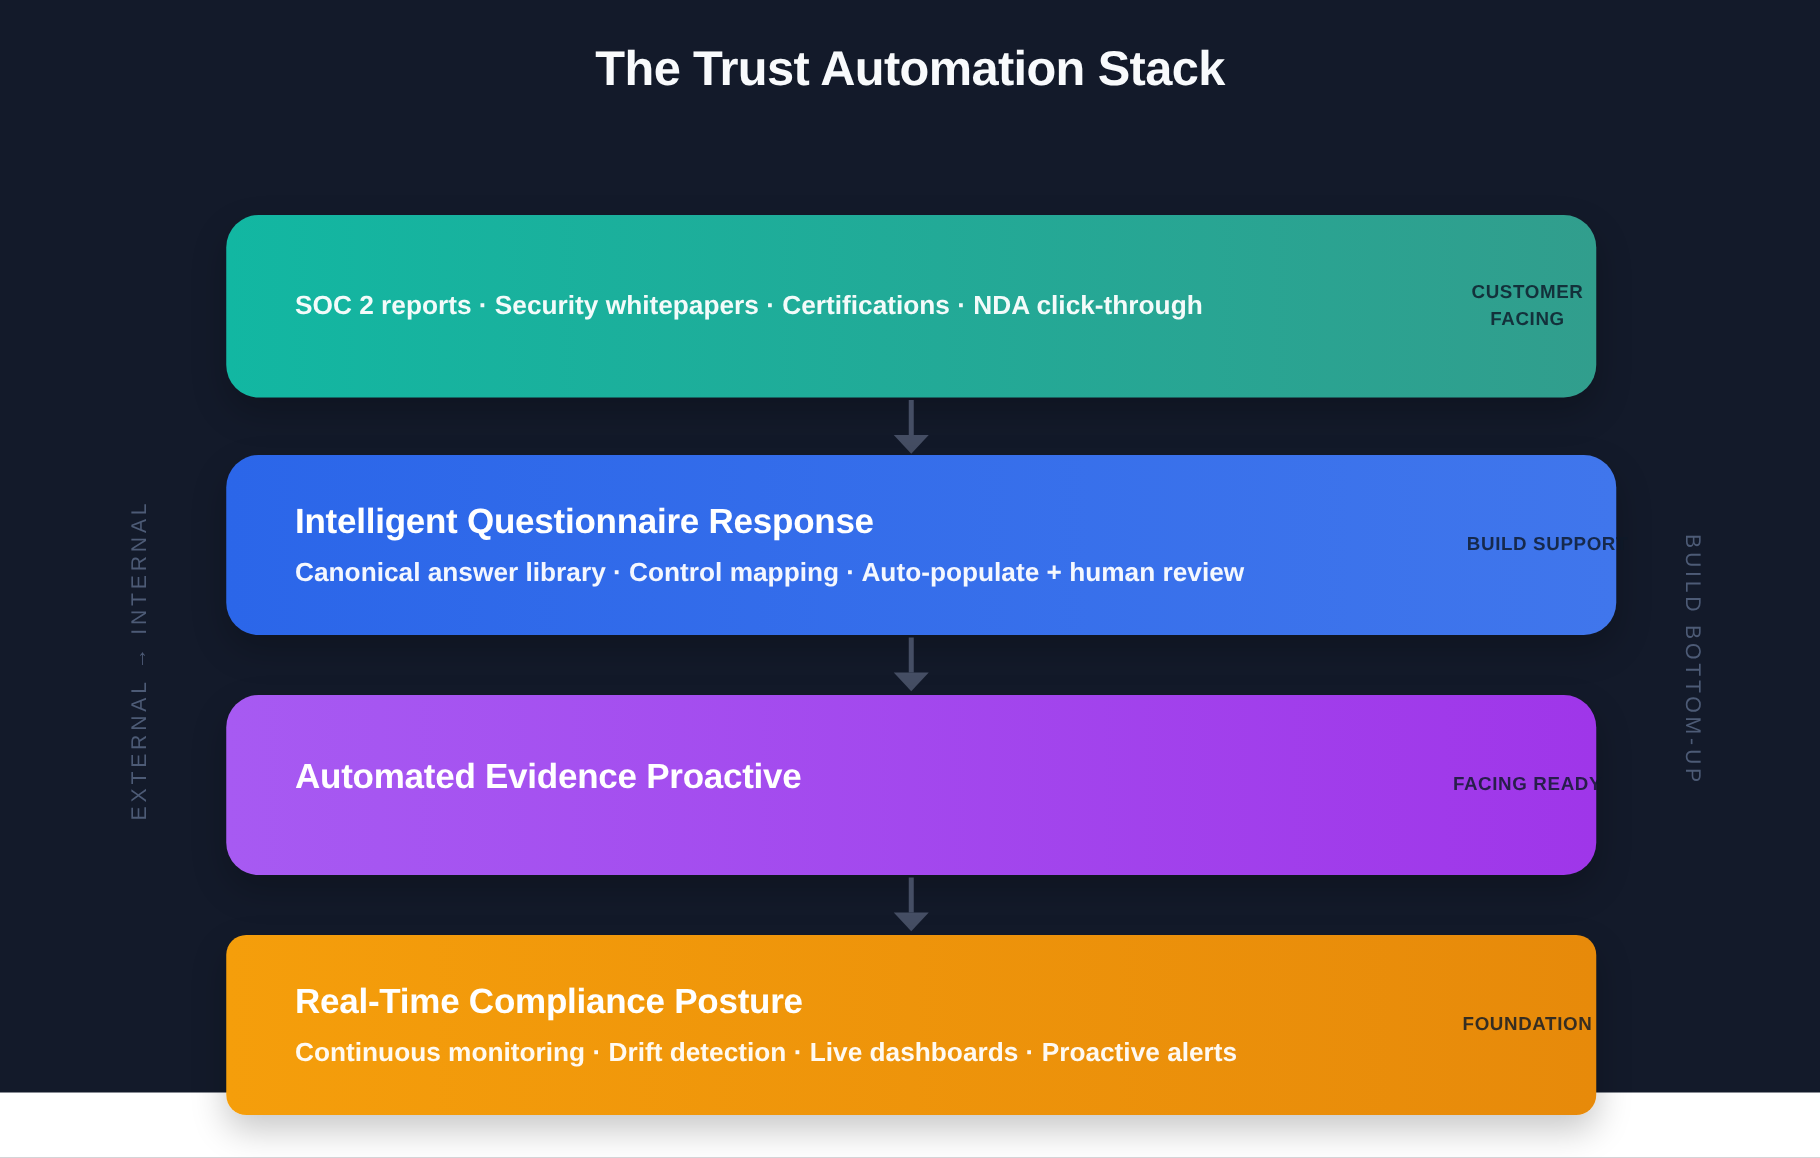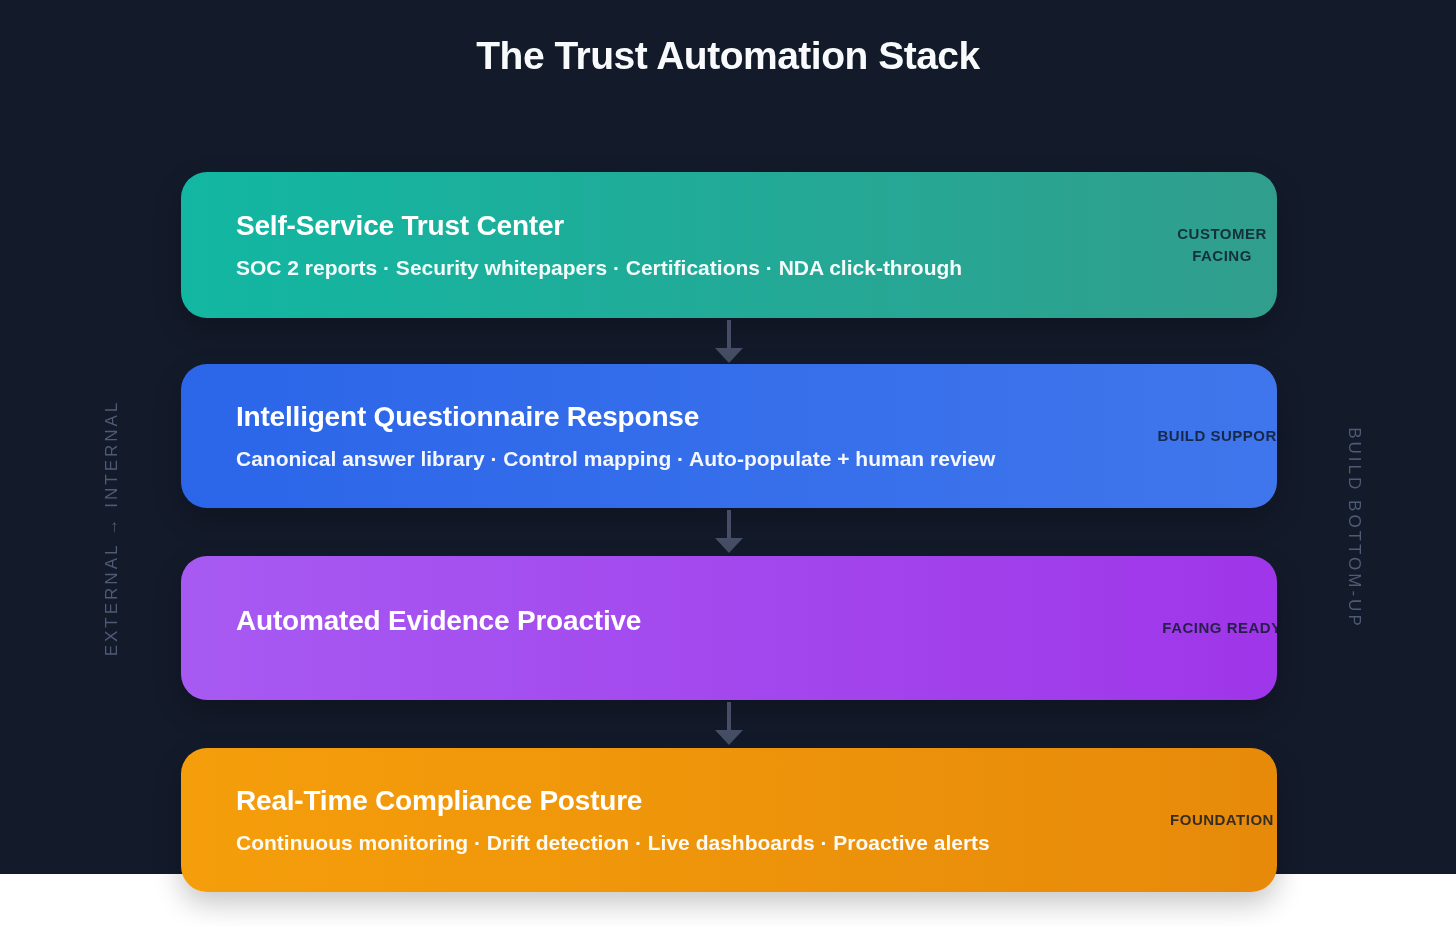--- a/index.html
+++ b/index.html
@@ -151,32 +151,31 @@
 
     <div class="page-title">The Trust Automation Stack</div>
 
     <div class="rail rail-left">EXTERNAL → INTERNAL</div>
     <div class="rail rail-right">BUILD BOTTOM-UP</div>
 
     <div class="stack">
 
       <div class="layer layer-0" style="background: linear-gradient(90deg, rgb(18, 183, 162), rgb(49, 158, 141));">
         <div class="layer-text">
-          <div class="layer-title">Self-Service Trust Center</div>
           <div class="layer-items">SOC 2 reports · Security whitepapers · Certifications · NDA click-through</div>
         </div>
         <div class="layer-tag">CUSTOMER FACING</div>
       </div>
 
       <div class="flow-arrow arrow-0">
         <div class="shaft"></div>
         <div class="head"></div>
       </div>
 
-      <div class="layer layer-1" style="background: linear-gradient(90deg, rgb(43, 102, 233), rgb(64, 118, 236));">
+      <div class="layer layer-1" style="background: linear-gradient(90deg, rgb(43, 102, 233), rgb(64, 118, 236)); padding-left: 16px;">
         <div class="layer-text">
           <div class="layer-title">Intelligent Questionnaire Response</div>
           <div class="layer-items">Canonical answer library · Control mapping · Auto-populate + human review</div>
         </div>
         <div class="layer-tag">BUILD SUPPORT</div>
       </div>
 
       <div class="flow-arrow arrow-1">
         <div class="shaft"></div>
         <div class="head"></div>
@@ -187,21 +186,21 @@
           <div class="layer-title">Automated Evidence Proactive</div>
         </div>
         <div class="layer-tag">FACING READY</div>
       </div>
 
       <div class="flow-arrow arrow-2">
         <div class="shaft"></div>
         <div class="head"></div>
       </div>
 
-      <div class="layer layer-3" style="background: linear-gradient(90deg, rgb(245, 158, 11), rgb(231, 138, 10));">
+      <div class="layer layer-3" style="background: linear-gradient(90deg, rgb(245, 158, 11), rgb(231, 138, 10)); border-radius: 16px;">
         <div class="layer-text">
           <div class="layer-title">Real-Time Compliance Posture</div>
           <div class="layer-items">Continuous monitoring · Drift detection · Live dashboards · Proactive alerts</div>
         </div>
         <div class="layer-tag">FOUNDATION</div>
       </div>
 
     </div>
   </div>
 </div>

